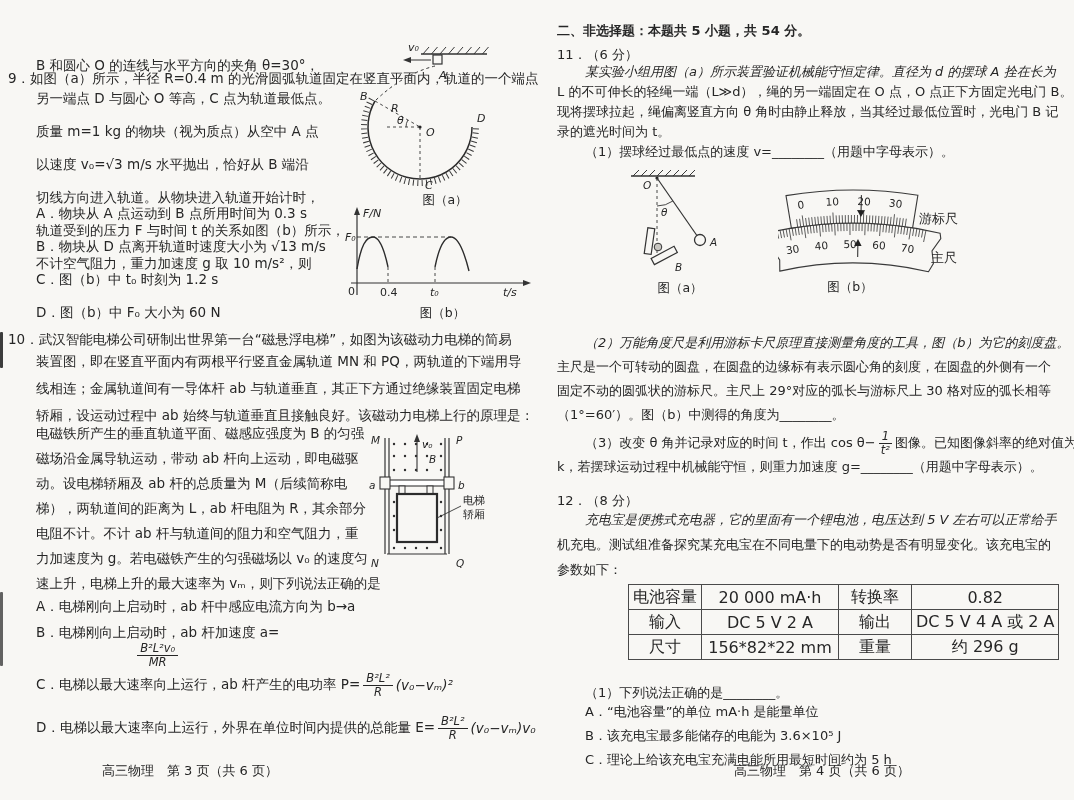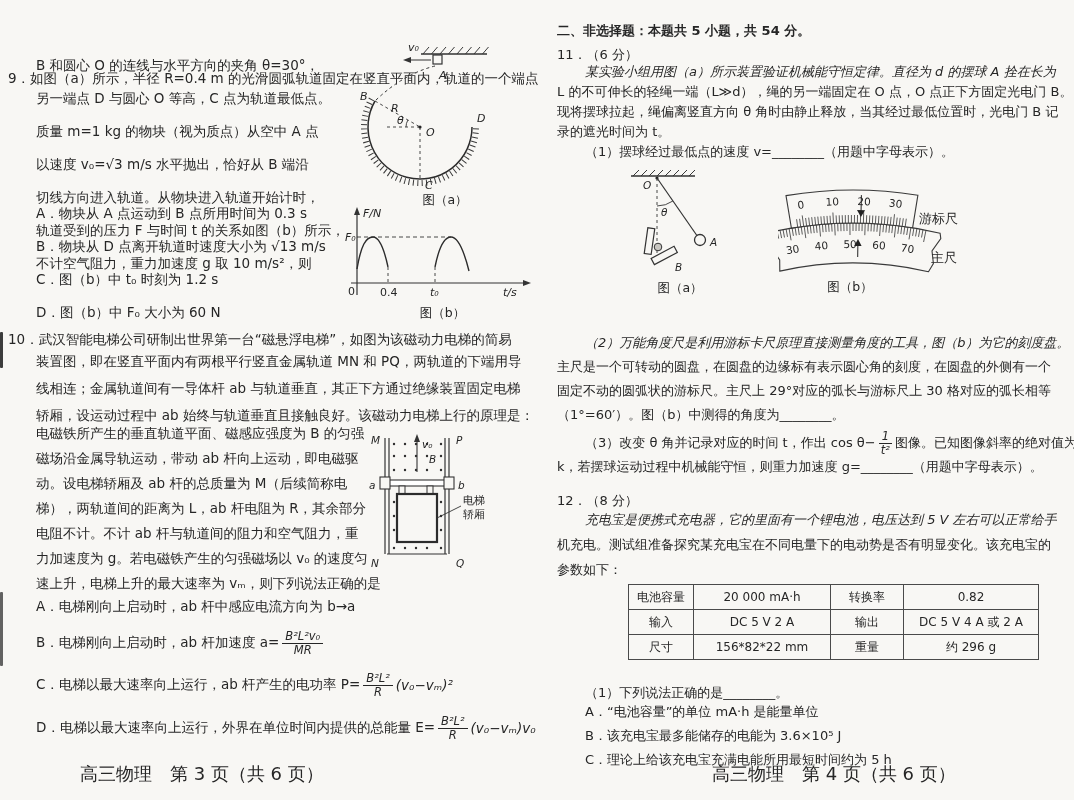--- a/index.html
+++ b/index.html
@@ -14,24 +14,24 @@
   .row{display:flex;align-items:center;white-space:nowrap;}
   .frac{display:inline-flex;flex-direction:column;align-items:center;line-height:1.12;
         font-size:11.5px;margin:0 3px;}
   .frac .fn{border-bottom:1px solid #262626;padding:0 3px;}
   .frac .fd{padding:0 2px;}
   .cap{text-align:center;font-size:12.5px;margin-top:2px;}
   .figwrap{position:absolute;}
   svg{display:block;}
   svg text{font-family:"DejaVu Sans","Liberation Sans",sans-serif;fill:#262626;}
   .var{font-style:italic;}
-  table.spec{border-collapse:collapse;font-size:12px;}
+  table.spec{border-collapse:collapse;font-size:16px;}
   table.spec td{border:1px solid #4a4a4a;text-align:center;height:24px;padding:0 4px;}
   .scanmark{position:absolute;background:#3c3c3c;border-radius:1px;}
-  .footer{font-size:18px;text-align:center;}
+  .footer{font-size:13px;text-align:center;}
 </style>
 </head>
 <body>
 
 <div class="sheet">
 
   <div class="scanmark" style="left:0;top:332px;width:3px;height:36px;"></div>
   <div class="scanmark" style="left:0;top:592px;width:3px;height:74px;opacity:.8;"></div>
 
   <div class="leftcol">
@@ -124,21 +124,21 @@
       <div>磁场沿金属导轨运动，带动 ab 杆向上运动，即电磁驱</div>
       <div>动。设电梯轿厢及 ab 杆的总质量为 M（后续简称电</div>
       <div>梯），两轨道间的距离为 L，ab 杆电阻为 R，其余部分</div>
       <div>电阻不计。不计 ab 杆与轨道间的阻力和空气阻力，重</div>
       <div>力加速度为 g。若电磁铁产生的匀强磁场以 v₀ 的速度匀</div>
       <div>速上升，电梯上升的最大速率为 vₘ，则下列说法正确的是</div>
     </div>
 
     <div class="ab" style="left:36px;top:598px;">A．电梯刚向上启动时，ab 杆中感应电流方向为 b→a</div>
 
-    <div class="ab row" style="left:36px;top:624px;height:38px;">
+    <div class="ab row" style="left:36px;top:624px;height:38px;flex-direction:column;">
       <span>B．电梯刚向上启动时，ab 杆加速度 a=</span>
       <span class="frac">
           <span class="fn var">B²L²v₀</span>
           <span class="fd var">MR</span>
         </span>
       <span class="var"></span>
     </div>
 
     <div class="ab row" style="left:36px;top:666px;height:38px;">
       <span>C．电梯以最大速率向上运行，ab 杆产生的电功率 P=</span>

